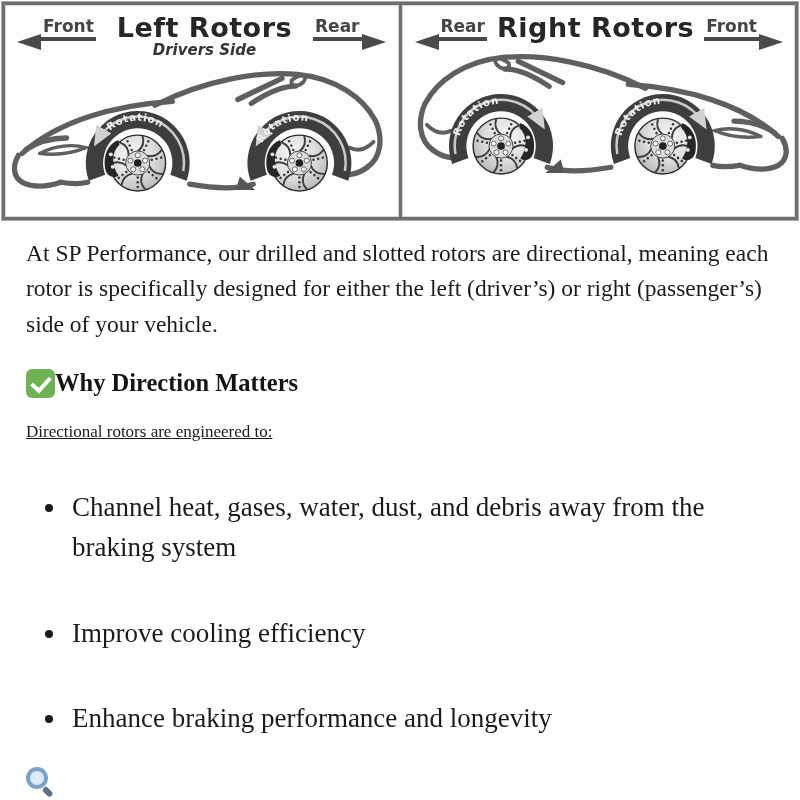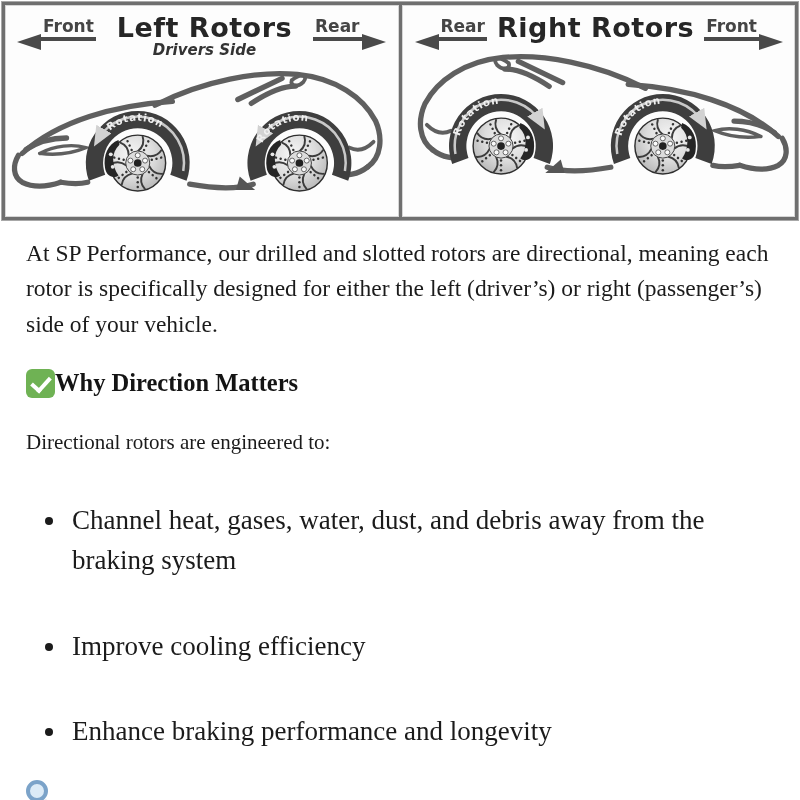--- a/index.html
+++ b/index.html
@@ -37,21 +37,21 @@
 
   
   .content { padding:4px 28px 0 26px; }
   .intro { font-size:23.5px; line-height:1.5; margin-top:12px; }
   .sec-head {
     display:flex; align-items:center; 
     font-size:24.5px; margin-top:27px; color:#141414;
   }
   .sec-head.bold { font-weight:bold; }
   .sec-head.light { font-weight:normal; color:#1f1f1f; }
-  .lead { font-size:21px; margin-top:32px; }
+  .lead { font-size:17px; margin-top:24px;text-decoration:underline; }
   ul { margin:16px 0 0 0; padding-left:42px; list-style:disc; }
   li { font-size:27px; line-height:1.5; margin-bottom:7px; padding-left:4px;margin-top:45px; }
 
   
   .check-ico { width:29px; height:29px; border-radius:6px; position:relative; flex:0 0 auto; }
   .check-ico::after {
     content:""; position:absolute; left:9px; top:4px; width:8px; height:15px;
     border:solid #ffffff; border-width:0 4px 4px 0; transform:rotate(42deg);
   }
   

